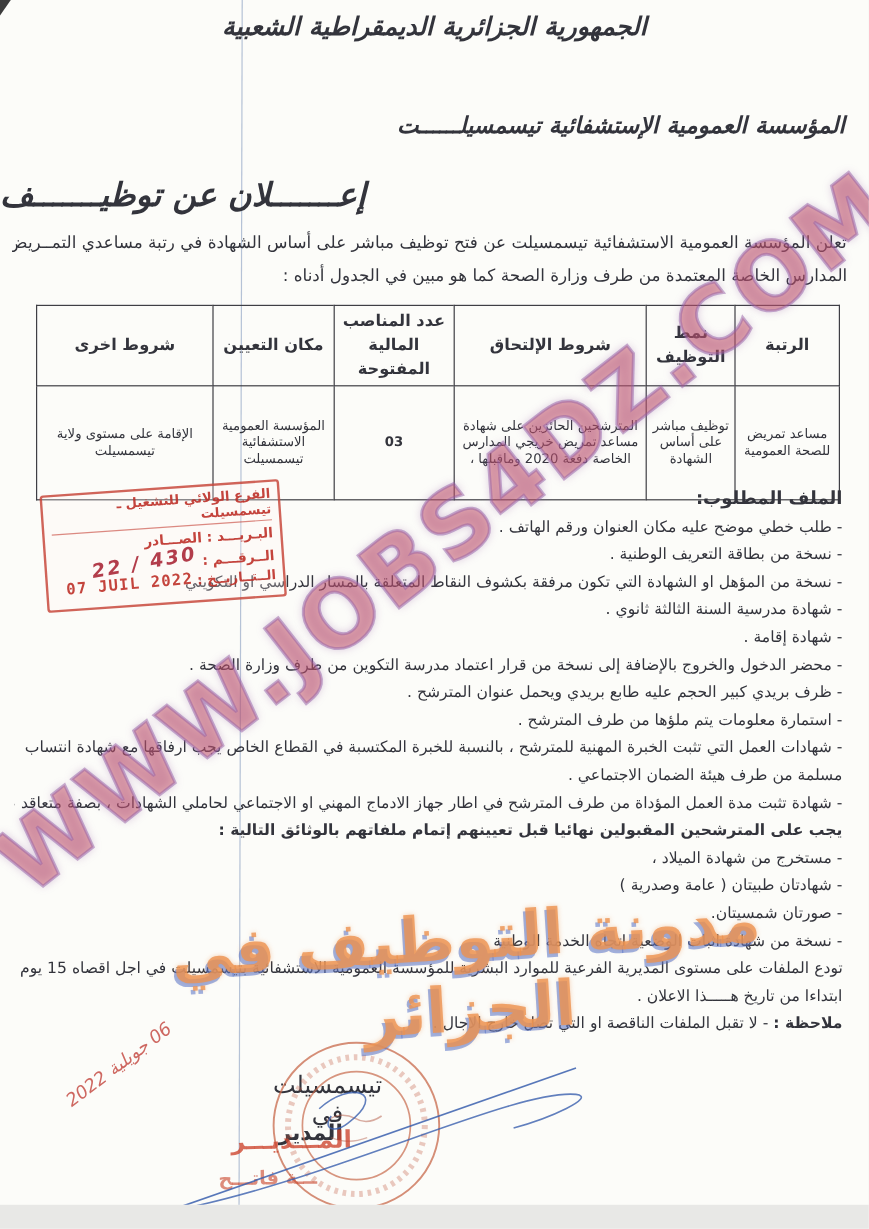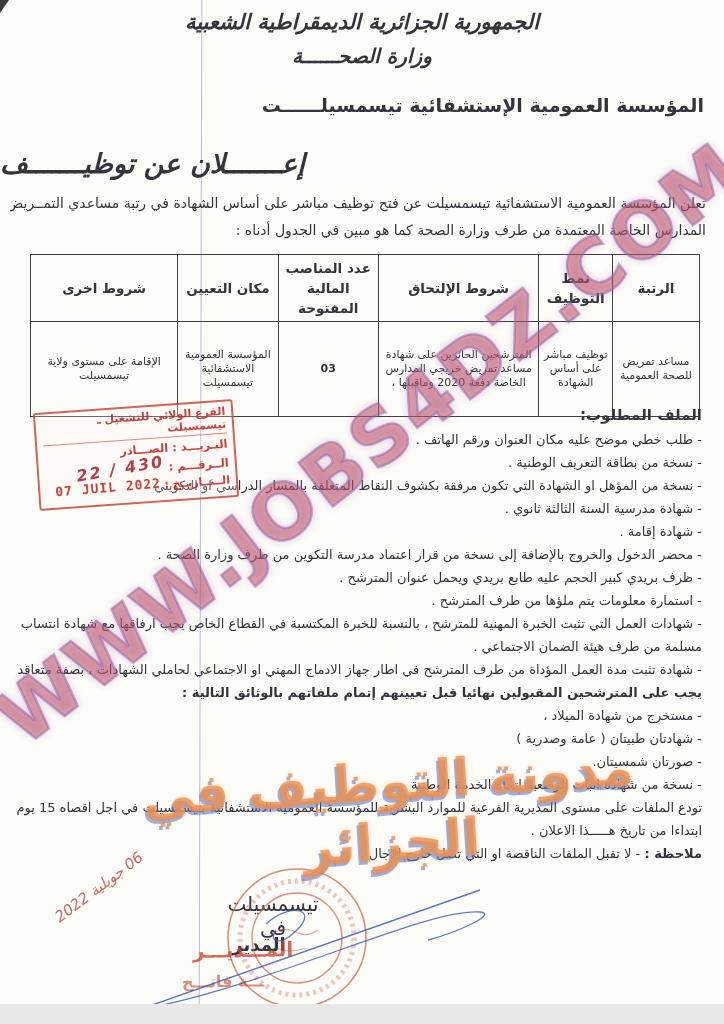--- a/index.html
+++ b/index.html
@@ -12,21 +12,21 @@
   .fold-line{position:absolute;left:200px;top:0;width:1px;height:1024px;
     background:rgba(110,135,180,.5);z-index:1;transform:rotate(.15deg);}
   .corner-mark{position:absolute;left:0;top:0;width:0;height:0;z-index:1;
     border-top:13px solid #3c3c3c;border-right:9px solid transparent;}
   
   .hdr1{position:absolute;top:10px;left:0;width:724px;text-align:center;
     font-size:21px;font-weight:700;font-style:italic;letter-spacing:.5px;z-index:2;}
   .hdr2{position:absolute;top:44px;left:0;width:724px;text-align:center;
     font-size:20px;font-weight:700;font-style:italic;z-index:2;}
   .estab{position:absolute;top:94px;right:20px;left:20px;text-align:right;
-    font-size:19px;font-weight:700;z-index:2;}
+    font-size:19px;font-weight:700;font-style:italic;z-index:2;}
   .title{position:absolute;top:148px;left:0;width:620px;text-align:left;
     font-size:27px;font-weight:700;font-style:italic;letter-spacing:1px;z-index:2;}
   .intro{position:absolute;top:190px;right:18px;left:10px;line-height:27px;
     font-size:14px;text-align:right;z-index:2;}
   .nowrap{white-space:nowrap;overflow:hidden;}
   
   table.jobs{position:absolute;top:254px;right:24px;left:30px;width:670px;
     border-collapse:collapse;z-index:2;table-layout:fixed;}
   table.jobs th,table.jobs td{border:1.4px solid #3f3f45;text-align:center;
     vertical-align:middle;padding:3px 2px;}
@@ -85,21 +85,20 @@
 </style>
 </head>
 <body>
 
 <div class="page">
 
   <div class="fold-line"></div>
   <div class="corner-mark"></div>
 
   <div class="hdr1">الجمهورية الجزائرية الديمقراطية الشعبية</div>
-  <div class="hdr2">وزارة الصحــــــة</div>
   <div class="estab">المؤسسة العمومية الإستشفائية تيسمسيلــــــت</div>
 
   <div class="title">إعـــــــلان عن توظيـــــــف</div>
   <div class="intro">
     <div class="nowrap">تعلن المؤسسة العمومية الاستشفائية  تيسمسيلت عن فتح توظيف مباشر على أساس الشهادة في رتبة مساعدي التمــريض خريجي</div>
     <div>المدارس الخاصة المعتمدة من طرف وزارة الصحة كما هو مبين في الجدول أدناه :</div>
   </div>
 
   <table class="jobs">
     <colgroup>

